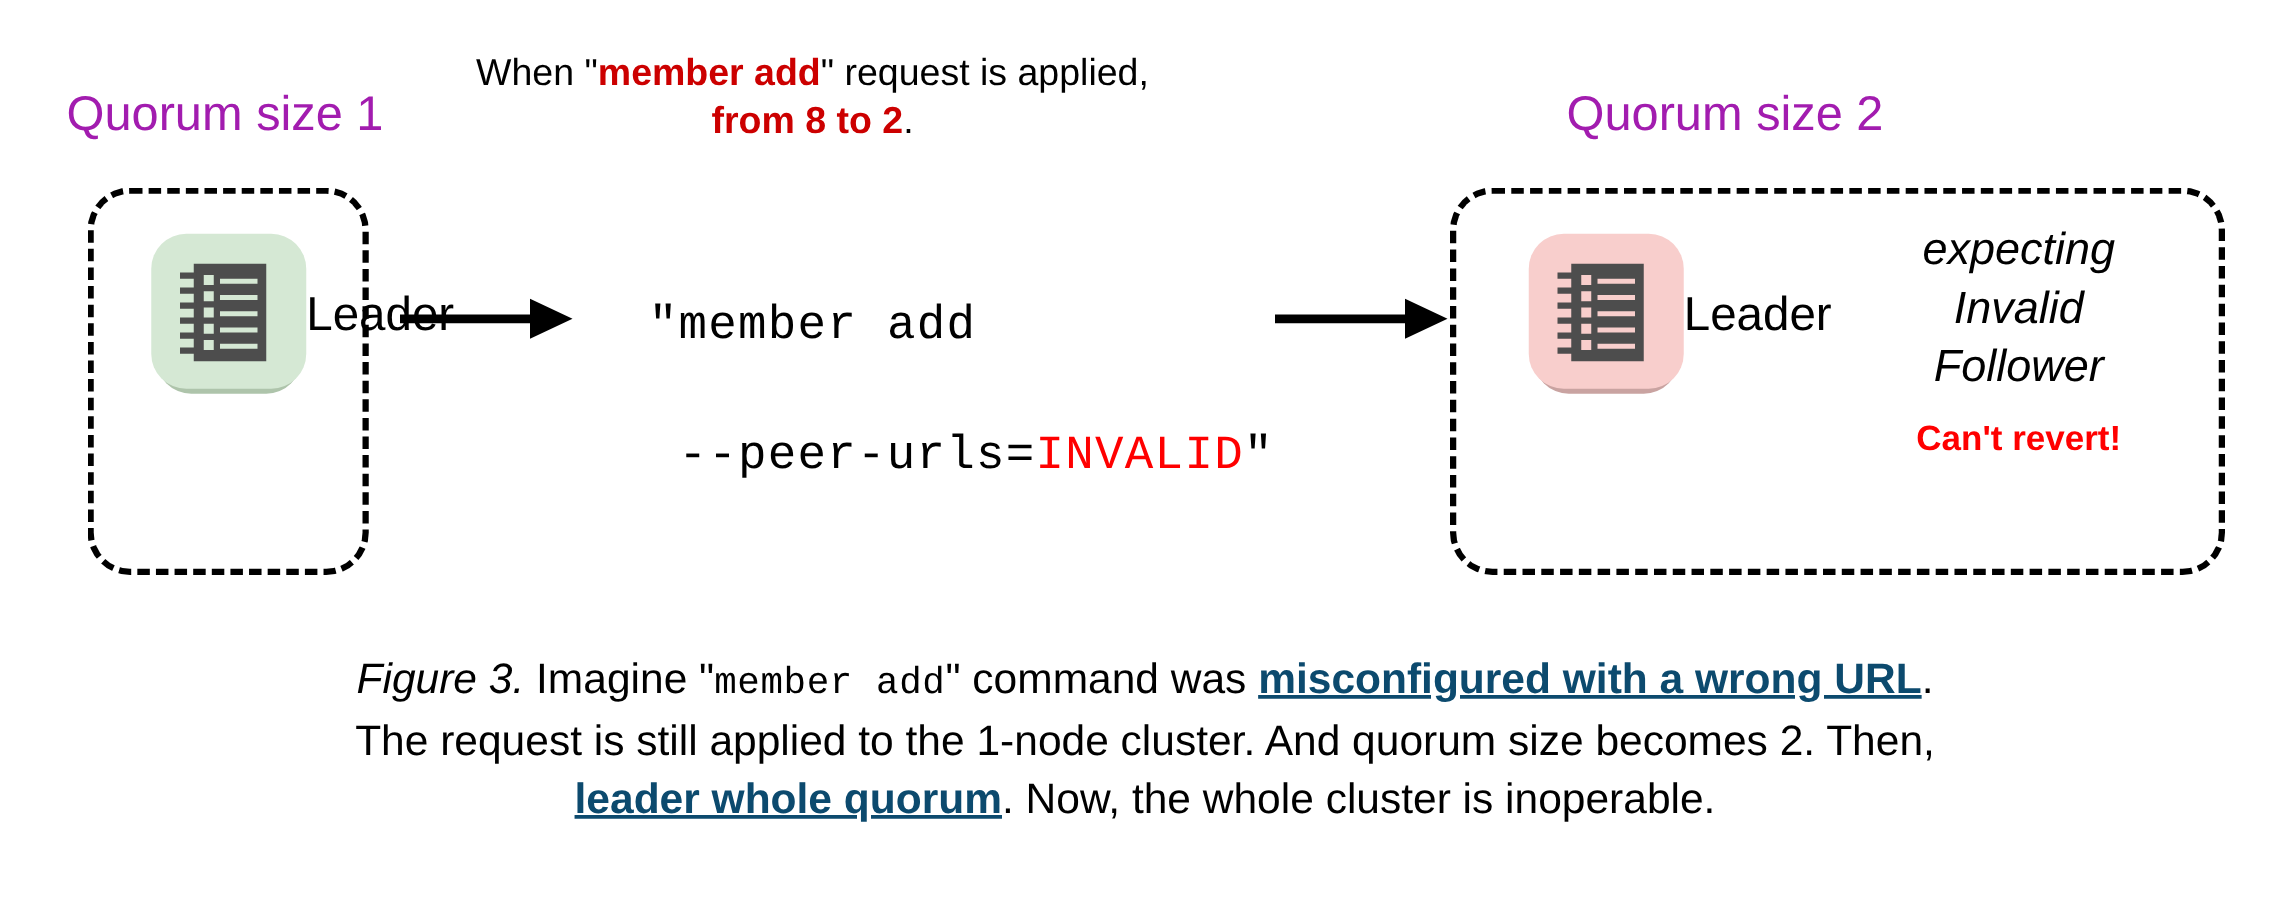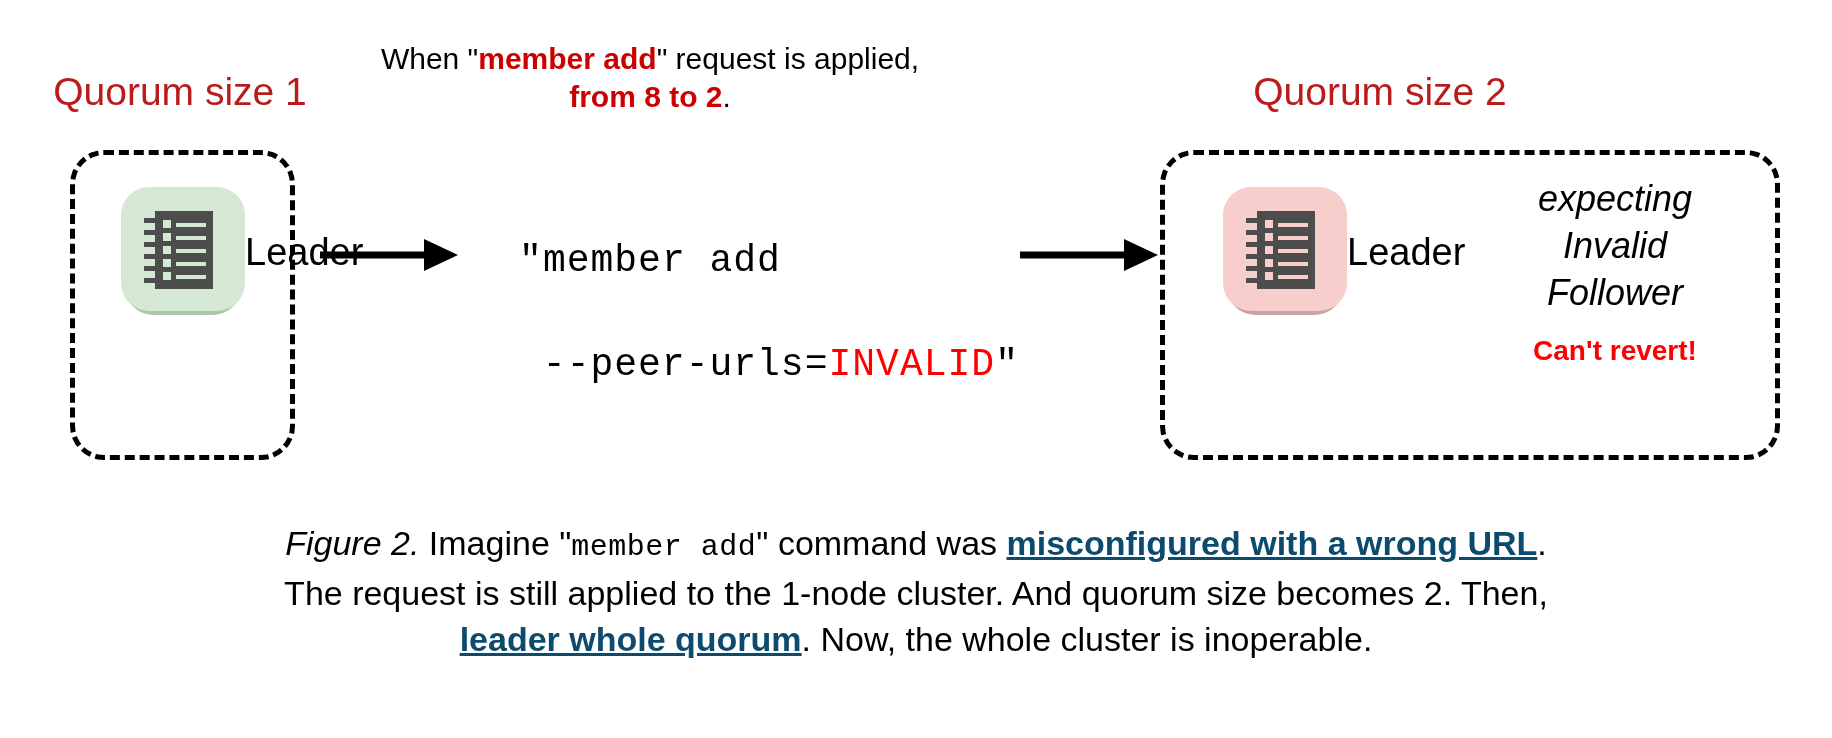--- a/index.html
+++ b/index.html
@@ -23,21 +23,21 @@
 
   
   .abs { position: absolute; }
 
   
   .quorum-title {
     font-size: 39px;
     line-height: 44px;
     white-space: nowrap;
     text-align: center;
-    color: #b91c1c;
+    color: #a21caf;
   }
 
   
   .cluster-box {
     border: 5px dashed #000000;
     border-radius: 34px;
     box-sizing: border-box;
     background: transparent;
   }
 
@@ -261,21 +261,21 @@
 
     <div class="abs expect-text" style="left:300px; top:20px; width:300px;">
       <div>expecting</div>
       <div>Invalid</div>
       <div>Follower</div>
     </div>
   </div>
 
   <div class="caption" style="top:520px;">
     <div>
-      <span class="fig-label">Figure 2.</span><span> Imagine "</span><span class="mono">member add</span><span>" command was </span><span class="hl">misconfigured with a wrong URL</span><span>.</span>
+      <span class="fig-label">Figure 3.</span><span> Imagine "</span><span class="mono">member add</span><span>" command was </span><span class="hl">misconfigured with a wrong URL</span><span>.</span>
     </div>
     <div>The request is still applied to the 1-node cluster. And quorum size becomes 2. Then,</div>
     <div>
       <span class="hl">leader whole quorum</span><span>. Now, the whole cluster is inoperable.</span>
     </div>
   </div>
 
 </div>
 
 </body></html>

